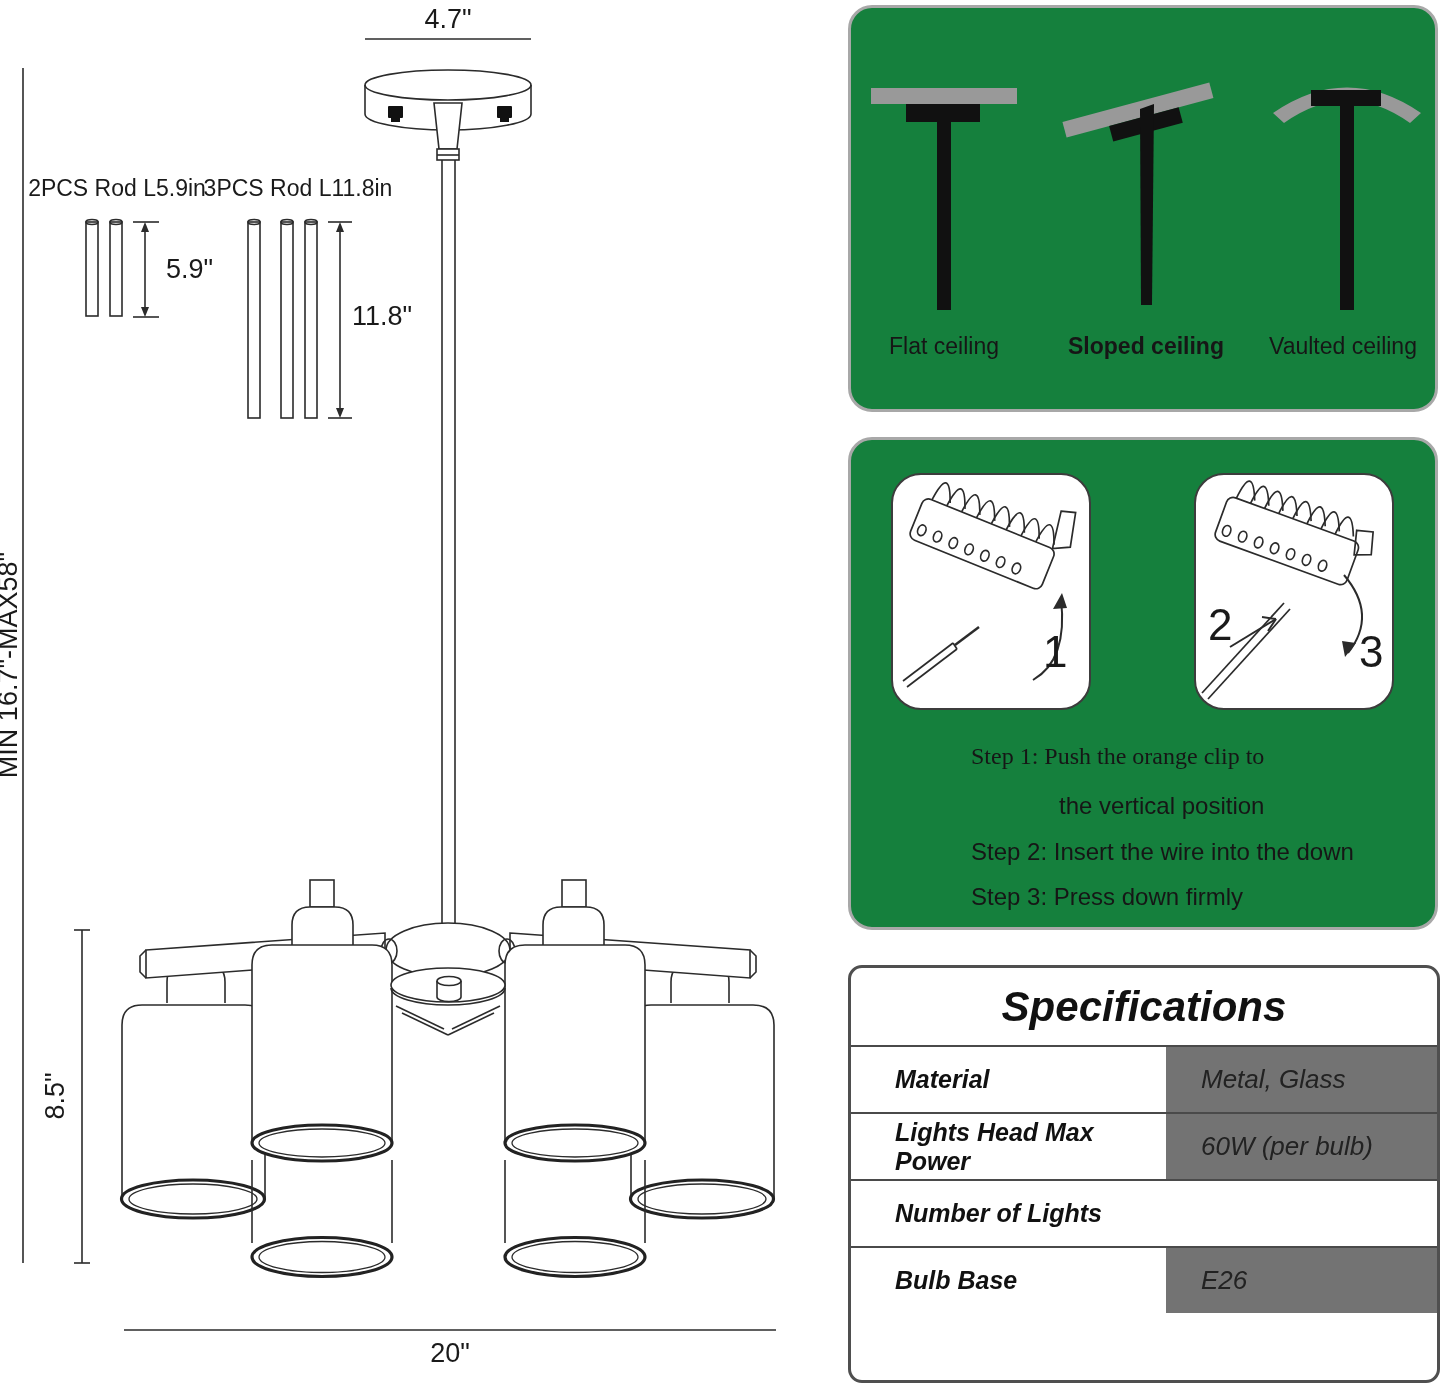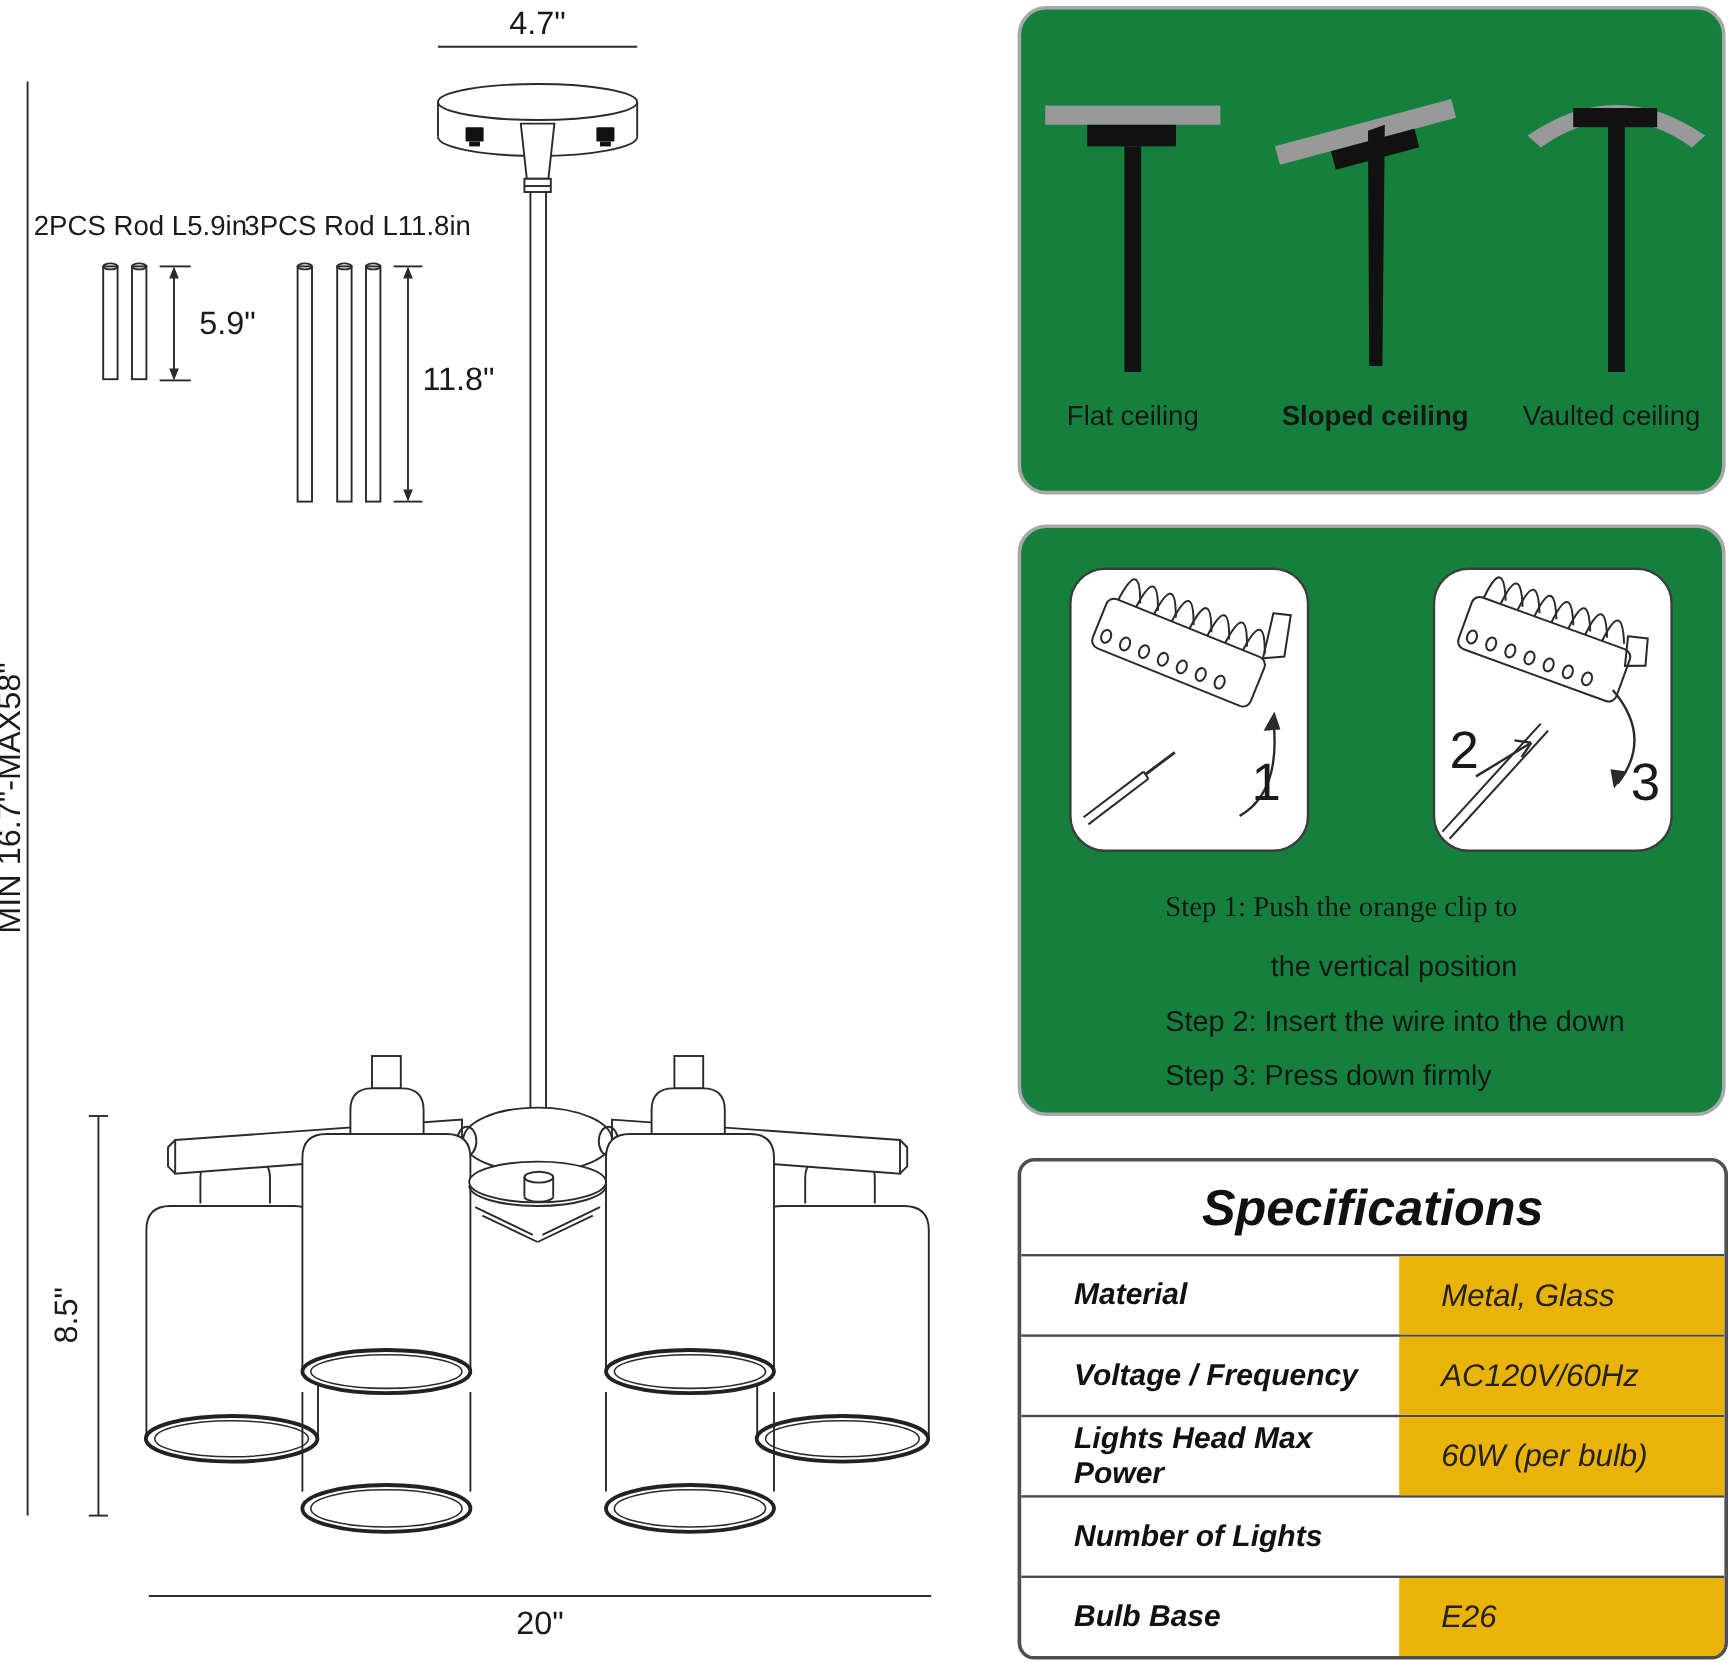--- a/index.html
+++ b/index.html
@@ -15,21 +15,21 @@
   .ceil-label{position:absolute;top:325px;width:184px;text-align:center;font-size:23px;color:#161616;}
   .ibox{position:absolute;border:2.5px solid #3c3c3c;border-radius:30px;box-sizing:border-box;background:#fff;}
   .step{position:absolute;font-size:24px;color:#161616;white-space:nowrap;}
   #spec-table{position:absolute;left:848px;top:965px;width:592px;height:418px;border:3px solid #4f4f4f;
               border-radius:14px;overflow:hidden;background:#fff;box-sizing:border-box;font-style:italic;}
   .spec-title{height:77px;display:flex;align-items:center;justify-content:center;
               font-size:42px;font-weight:bold;color:#111;}
   .spec-row{display:flex;height:67px;border-top:2px solid #4a4a4a;box-sizing:border-box;}
   .spec-label{width:315px;display:flex;align-items:center;padding-left:44px;box-sizing:border-box;
               font-weight:bold;font-size:25px;color:#111;}
-  .spec-value{flex:1;background:#eab308;display:flex;align-items:center;padding-left:35px;
+  .spec-value{flex:1;background:#737373;display:flex;align-items:center;padding-left:35px;
               font-size:26px;color:#222;}
 </style>
 </head>
 <body>
 
 <div id="stage">
 
   <svg width="845" height="1386" viewBox="0 0 845 1386" style="position:absolute;left:0;top:0;">
 
     <g>
@@ -272,24 +272,20 @@
   </div>
 
   <div id="spec-table">
     <div class="spec-title">Specifications</div>
 
     <div class="spec-row">
       <div class="spec-label">Material</div>
       <div class="spec-value">Metal, Glass</div>
     </div>
     <div class="spec-row">
-      <div class="spec-label">Voltage / Frequency</div>
-      <div class="spec-value">AC120V/60Hz</div>
-    </div>
-    <div class="spec-row">
       <div class="spec-label">Lights Head Max Power</div>
       <div class="spec-value">60W (per bulb)</div>
     </div>
     <div class="spec-row">
       <div class="spec-label">Number of Lights</div>
     </div>
     <div class="spec-row">
       <div class="spec-label">Bulb Base</div>
       <div class="spec-value">E26</div>
     </div>

